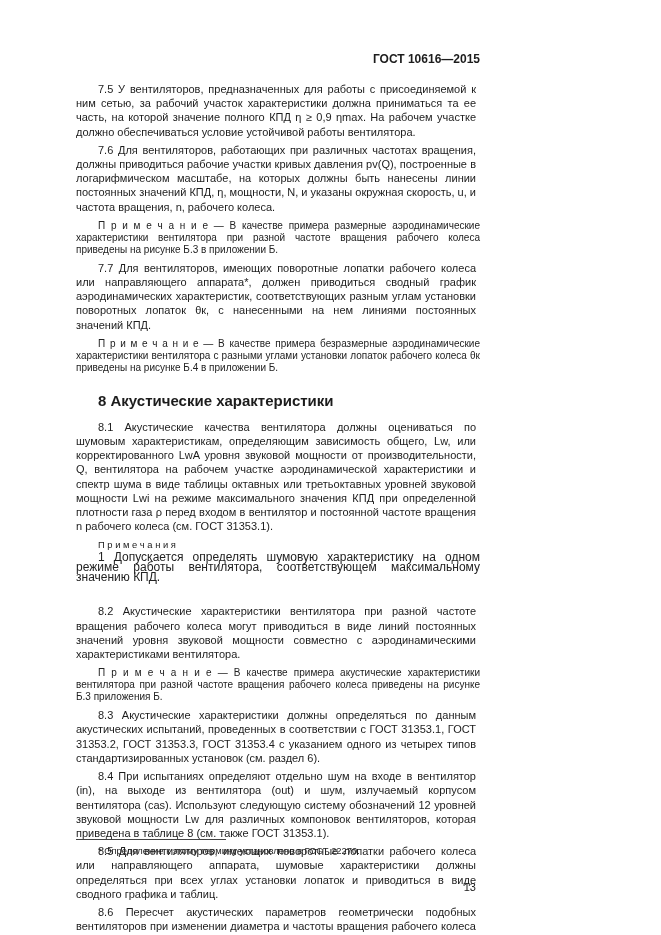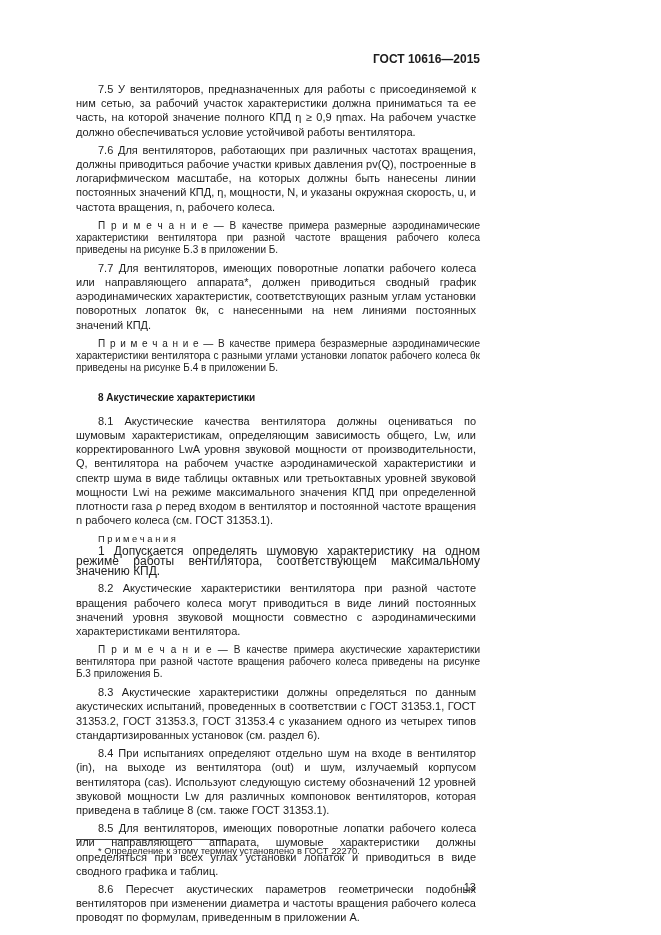--- a/index.html
+++ b/index.html
@@ -21,34 +21,34 @@
     margin: 0 0 16px 0;
   }
   .para {
     margin: 4px 4px 0 0;
     font-size: 11px;
     line-height: 14.2px;
     text-align: justify;
     text-indent: 22px;
   }
   .heading {
-    font-size: 10px;
+    font-size: 15px;
     font-weight: bold;
     margin: 18px 0 11px 0;
     padding-left: 22px;
   }
   .note {
     margin: 6px 0 5px 0;
     font-size: 10px;
     line-height: 12px;
     text-align: justify;
     text-indent: 22px;
     color: #222;
   }
-  .notes-block { margin: 6px 0 5px 0; }
+  .notes-block { margin: 6px 0 22px 0; }
   .note-title {
     font-size: 9.4px;
     line-height: 12px;
     margin: 0;
     padding-left: 22px;
     color: #222;
   }
   .note-item {
     font-size: 12px;
     line-height: 10px;

